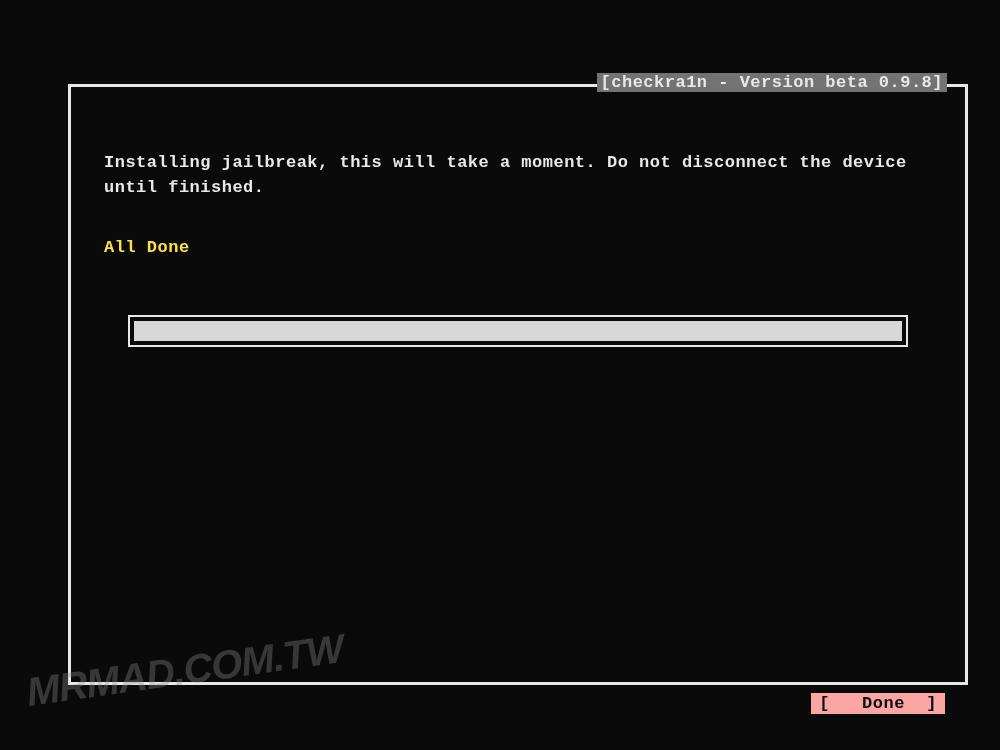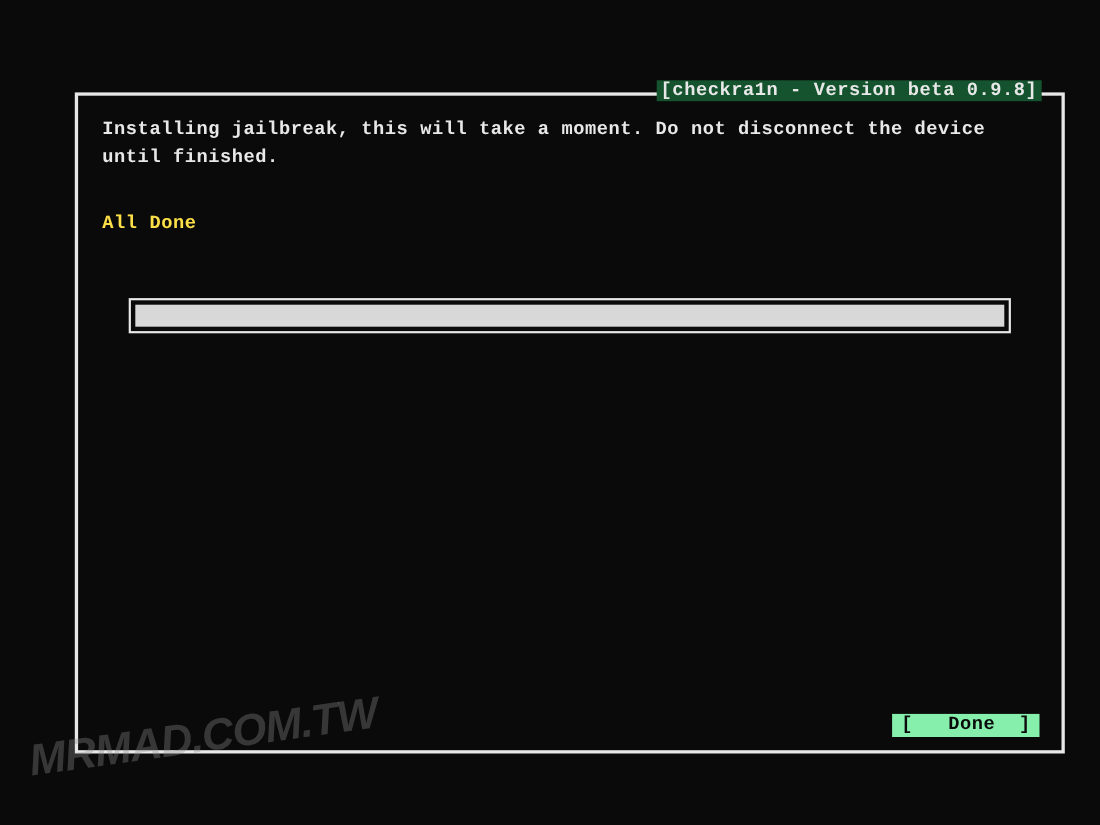--- a/index.html
+++ b/index.html
@@ -27,30 +27,31 @@
       left: 68px;
       right: 32px;
       bottom: 65px;
       border: 3px solid #e8e8e8;
     }
     
     .box-title {
       position: absolute;
       top: -14px;
       right: 18px;
-      background: #14532d;
+      background: #737373;
       padding: 0 4px;
       color: #e8e8e8;
       white-space: nowrap;
     }
     
     .content {
-      padding: 20px 22px;
+      padding: 20px 33px;
       height: 100%;
       position: relative;
+      margin-top: 44px;
     }
     
     .message {
       color: #e8e8e8;
       line-height: 1.45;
       margin-bottom: 38px;
     }
     
     .status {
       color: #fde047;
@@ -66,21 +67,21 @@
     .progress-bar {
       height: 20px;
       width: 100%;
       background: #d8d8d8;
     }
     
     .done-button {
       position: absolute;
       bottom: 12px;
       right: 20px;
-      background: #86efac;
+      background: #fca5a5;
       color: #0a0a0a;
       padding: 1px 8px;
       font-family: "Courier New", Courier, monospace;
       font-size: 17px;
       font-weight: bold;
       letter-spacing: 0.5px;
       white-space: pre;
     }
     
     .watermark {

